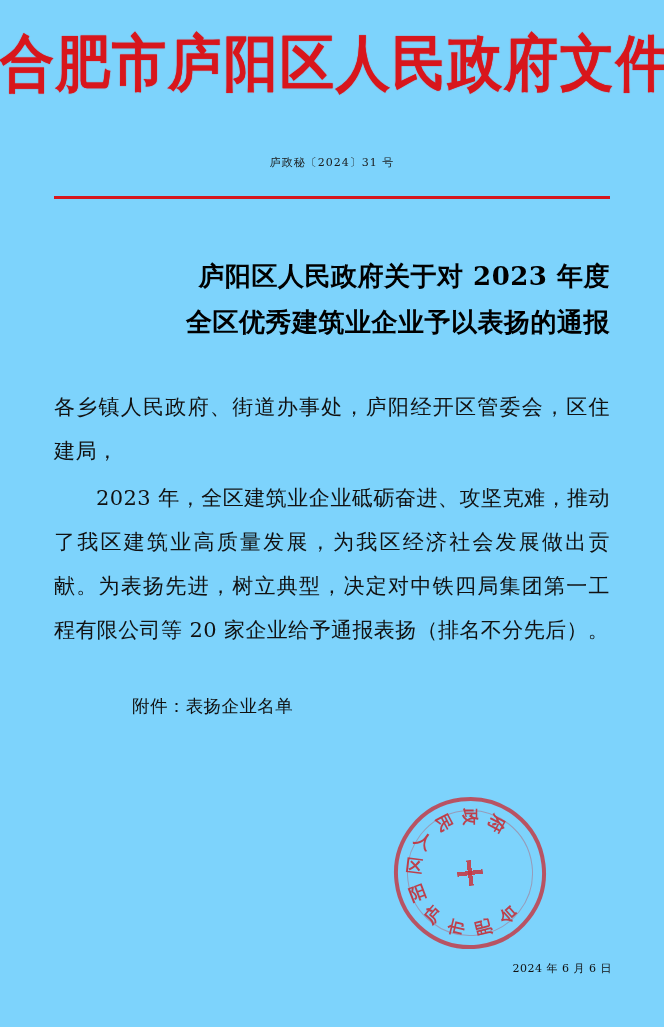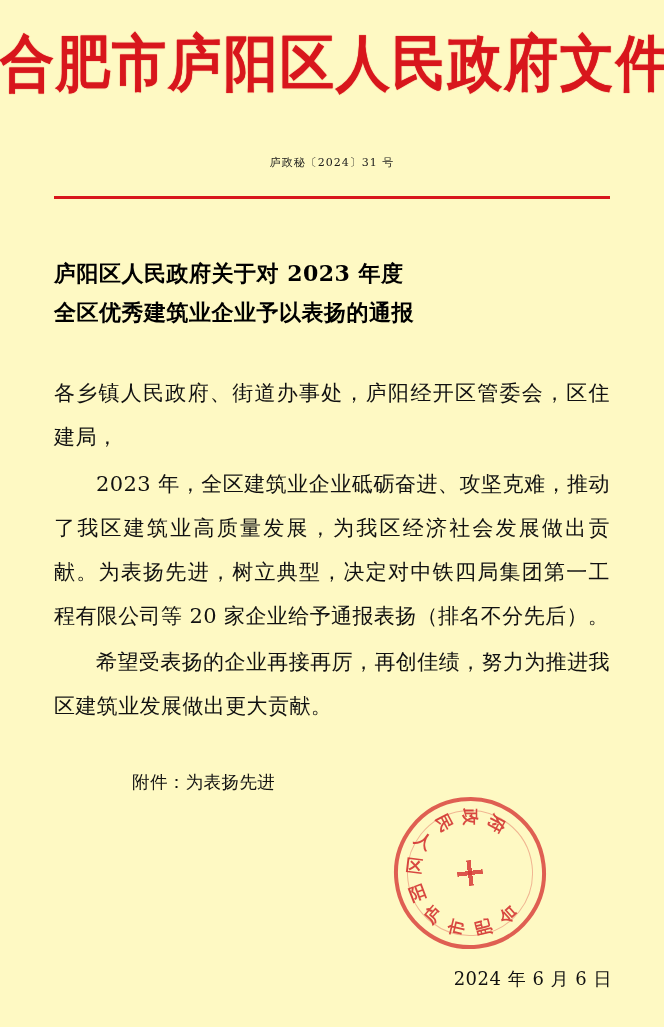--- a/index.html
+++ b/index.html
@@ -11,21 +11,21 @@
     width: 664px;
     height: 1027px;
     position: relative;
     font-family: "DejaVu Serif", "Liberation Serif", serif;
     overflow: hidden;
   }
 
   .page {
     position: absolute;
     inset: 0;
-    background: #fef9c3;
+    background: #7dd3fc;
     display: flex;
     flex-direction: column;
     align-items: center;
   }
 
   
   .masthead {
     margin-top: 34px;
     width: 100%;
     text-align: center;
@@ -56,22 +56,22 @@
     margin-top: 26px;
     width: 556px;
     height: 3px;
     background: #d8161c;
   }
 
   
   .doc-title {
     margin-top: 55px;
     width: 556px;
-    text-align: left;
-    font-size: 22px;
+    text-align: right;
+    font-size: 26px;
     font-weight: 700;
     line-height: 1.75;
     color: #000;
     letter-spacing: 0.5px;
   }
   .doc-title .line {
     display: block;
   }
 
   
@@ -152,22 +152,22 @@
   }
   .seal-inner-ring {
     position: absolute;
     left: 9px; top: 9px; right: 9px; bottom: 9px;
     border-radius: 50%;
     border: 1px solid rgba(210,30,35,0.35);
   }
   .sign-date {
     position: absolute;
     right: 12px;
-    bottom: 0;
-    font-size: 18px;
+    bottom: 15px;
+    font-size: 11px;
     color: #111;
     letter-spacing: 0.5px;
   }
 </style>
 </head>
 <body>
 
 <div class="page">
 
   <div class="masthead">
@@ -179,24 +179,23 @@
   <div class="red-rule"></div>
 
   <div class="doc-title">
     <span class="line">庐阳区人民政府关于对 2023 年度</span>
     <span class="line">全区优秀建筑业企业予以表扬的通报</span>
   </div>
 
   <div class="body-wrap">
     <p class="para">各乡镇人民政府、街道办事处，庐阳经开区管委会，区住建局，</p>
     <p class="para indent">2023 年，全区建筑业企业砥砺奋进、攻坚克难，推动了我区建筑业高质量发展，为我区经济社会发展做出贡献。为表扬先进，树立典型，决定对中铁四局集团第一工程有限公司等 20 家企业给予通报表扬（排名不分先后）。</p>
-    <p class="para indent">希望受表扬的企业再接再厉，再创佳绩，努力为推进我区建筑业发展做出更大贡献。</p>
-  </div>
-
-  <div class="attachment">附件：为表扬先进</div>
+  </div>
+
+  <div class="attachment">附件：表扬企业名单</div>
 
   <div class="sign-block">
     <div class="seal">
       <div class="seal-inner-ring"></div>
       <div class="seal-text" id="sealText">
           <span style="transform: rotate(-215deg) translate(0px, -56px) rotate(90deg) translate(-50%, -50%);">合</span>
           <span style="transform: rotate(-187.222deg) translate(0px, -56px) rotate(90deg) translate(-50%, -50%);">肥</span>
           <span style="transform: rotate(-159.444deg) translate(0px, -56px) rotate(90deg) translate(-50%, -50%);">市</span>
           <span style="transform: rotate(-131.667deg) translate(0px, -56px) rotate(90deg) translate(-50%, -50%);">庐</span>
           <span style="transform: rotate(-103.889deg) translate(0px, -56px) rotate(90deg) translate(-50%, -50%);">阳</span>

